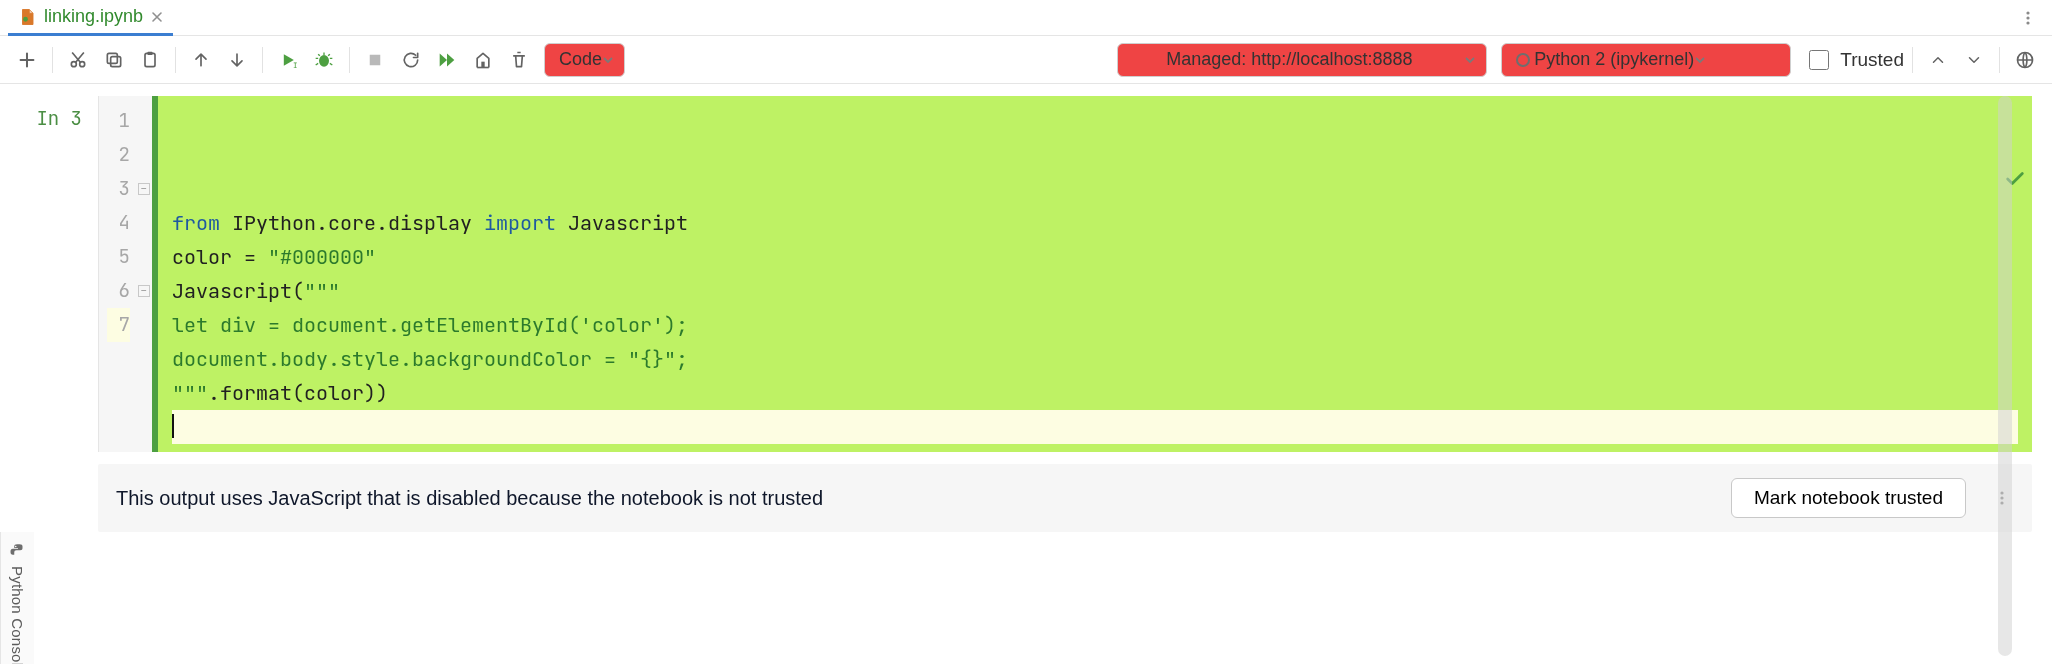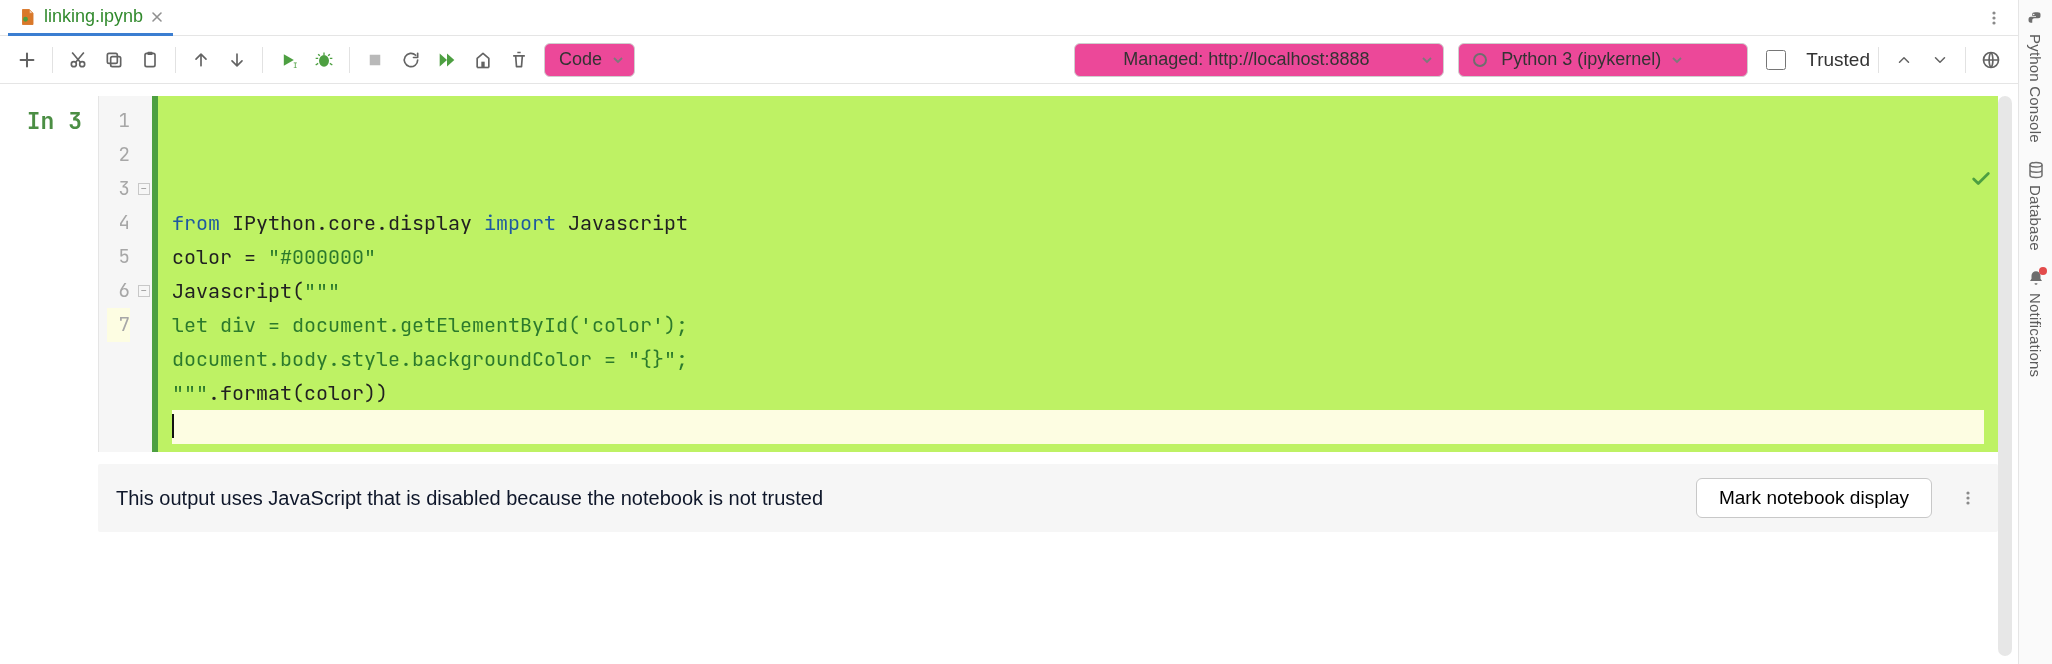--- a/index.html
+++ b/index.html
@@ -6,21 +6,21 @@
   html, body {
     width: 2052px; height: 664px;
     font-family: -apple-system, BlinkMacSystemFont, "Segoe UI", Arial, sans-serif;
     background: #fff;
     color: #333;
     overflow: hidden;
   }
   svg { display: block; }
 
   
-  .root { display: flex; width: 100%; height: 100%; }
+  .root { display: flex; width: 100%; height: 100%; flex-direction: column; }
   .main { flex: 1; display: flex; flex-direction: column; min-width: 0; }
   .right-rail {
     width: 34px;
     border-left: 1px solid #e5e5e5;
     display: flex; flex-direction: column; align-items: center;
     padding-top: 10px;
     gap: 18px;
     background: #fafafa;
   }
   .rail-item {
@@ -79,39 +79,38 @@
   .tsep { width: 1px; height: 26px; background: #e2e2e2; margin: 0 6px; }
   .tbtn.green { color: #4d9f41; }
   .tbtn.disabled { color: #b9b9b9; cursor: default; }
 
   .dropdown {
     height: 34px;
     border: 1px solid #cfcfcf;
     border-radius: 6px;
     display: flex; align-items: center;
     padding: 0 10px 0 14px;
-    gap: 10px;
     font-size: 18px;
     color: #333;
     margin: 17px 6px;
     cursor: pointer;
-    background: #ec4899;
+    background: #ef4444;
   }
   .dropdown.wide { min-width: 370px; justify-content: space-between; padding-left: 48px; }
   .dropdown.wider { min-width: 290px; }
   .chev { color: #7a7a7a; }
 
   .kernel-dot {
     width: 14px; height: 14px; border-radius: 50%;
     border: 2px solid #6e6e6e;
     margin-right: 4px;
   }
 
   .trust-box {
-    display: flex; align-items: center; gap: 20px;
+    display: flex; align-items: center; gap: 11px;
     margin-left: 10px;
     font-size: 19px;
     color: #333;
   }
   .trust-box input[type=checkbox] {
     width: 20px; height: 20px;
     accent-color: #3b7ed1;
   }
 
   .toolbar .flex { flex: 1; }
@@ -139,24 +138,23 @@
   .cell {
     display: flex;
     align-items: stretch;
     margin-bottom: 12px;
   }
   .cell .prompt {
     width: 90px; min-width: 90px;
     text-align: right;
     padding: 10px 16px 0 0;
     font-family: "JetBrains Mono","SF Mono",Menlo,Consolas,monospace;
-    font-size: 23px;
+    font-size: 19px;
     color: #4b8e44;
     white-space: nowrap;
-    font-weight: bold;
   }
   .gutter {
     width: 40px;
     background: #f6f6f6;
     color: #a7a7a7;
     font-family: "JetBrains Mono","SF Mono",Menlo,Consolas,monospace;
     font-size: 19px;
     text-align: right;
     padding: 8px 8px;
     border-left: 1px solid #e5e5e5;
@@ -362,21 +360,21 @@
         <span>Managed: http://localhost:8888</span>
         <span class="chev">
           <svg viewBox="0 0 12 12" width="12" height="12">
               <path d="M2 4l4 4 4-4" fill="none" stroke="currentColor" stroke-width="1.8"></path>
             </svg>
         </span>
       </div>
 
       <div class="dropdown wider">
         <span class="kernel-dot"></span>
-        <span>Python 3 (ipykernel)</span>
+        <span>Python 2 (ipykernel)</span>
         <span class="chev">
           <svg viewBox="0 0 12 12" width="12" height="12">
               <path d="M2 4l4 4 4-4" fill="none" stroke="currentColor" stroke-width="1.8"></path>
             </svg>
         </span>
       </div>
 
       <label class="trust-box">
         <input type="checkbox" style="">
         <span>Trusted</span>
@@ -426,21 +424,21 @@
               <svg viewBox="0 0 24 24" width="22" height="22">
                   <path d="M4 12l5 5L20 6" fill="none" stroke="#4d9f41" stroke-width="3" stroke-linecap="round" stroke-linejoin="round"></path>
                 </svg>
             </span>
           <div class="line"><span class="kw">from </span><span>IPython.core.display </span><span class="kw">import </span><span>Javascript</span></div><div class="line"><span>color = </span><span class="str">"#000000"</span></div><div class="line"><span>Javascript(</span><span class="str">"""</span></div><div class="line"><span class="str">let div = document.getElementById('color');</span></div><div class="line"><span class="str">document.body.style.backgroundColor = "{}";</span></div><div class="line"><span class="str">"""</span><span>.format(color))</span></div><div class="line active"><span class="caret"></span></div></div>
         </div>
 
         <div class="output-row">
           <div class="output-bar">
             <div class="output-msg">This output uses JavaScript that is disabled because the notebook is not trusted</div>
-            <button class="mark-btn">Mark notebook display</button>
+            <button class="mark-btn">Mark notebook trusted</button>
             <div class="output-kebab">
               <svg viewBox="0 0 16 16" width="16" height="16">
                   <circle cx="8" cy="3" r="1.6" fill="currentColor"></circle>
                   <circle cx="8" cy="8" r="1.6" fill="currentColor"></circle>
                   <circle cx="8" cy="13" r="1.6" fill="currentColor"></circle>
                 </svg>
             </div>
           </div>
         </div>
 

